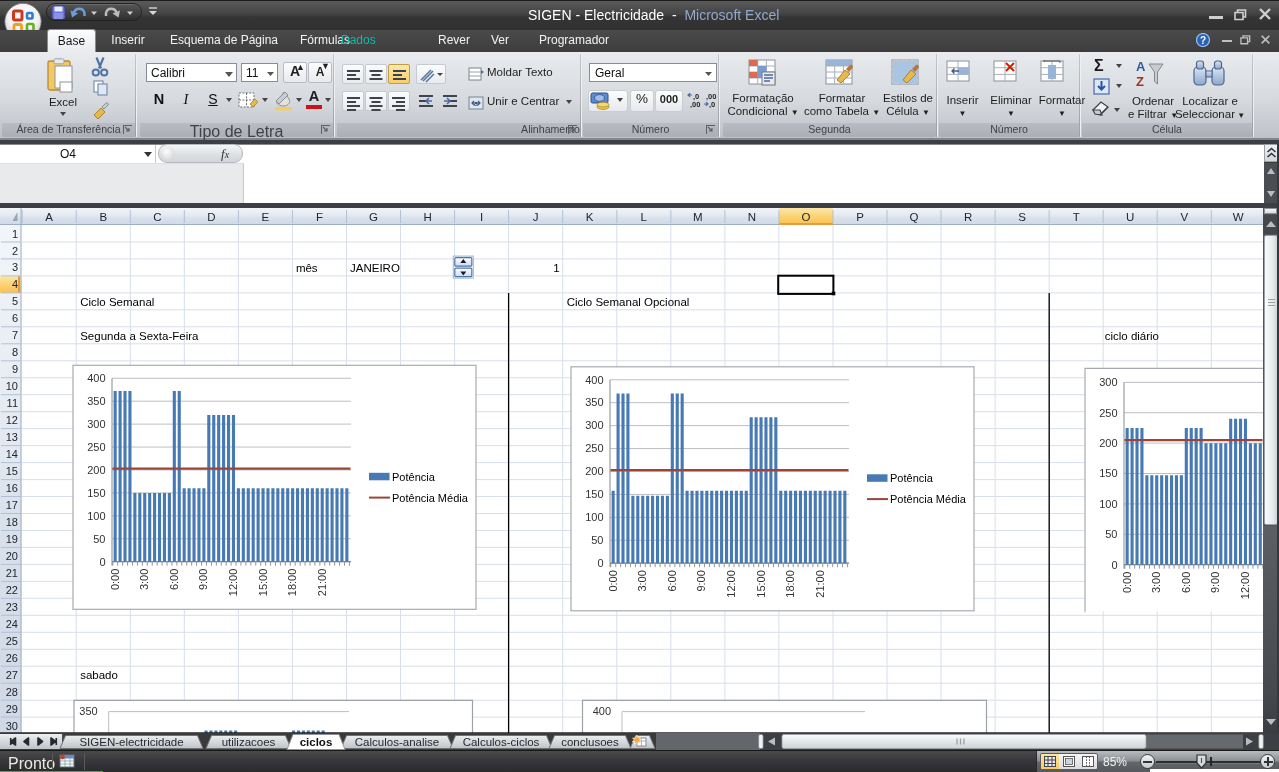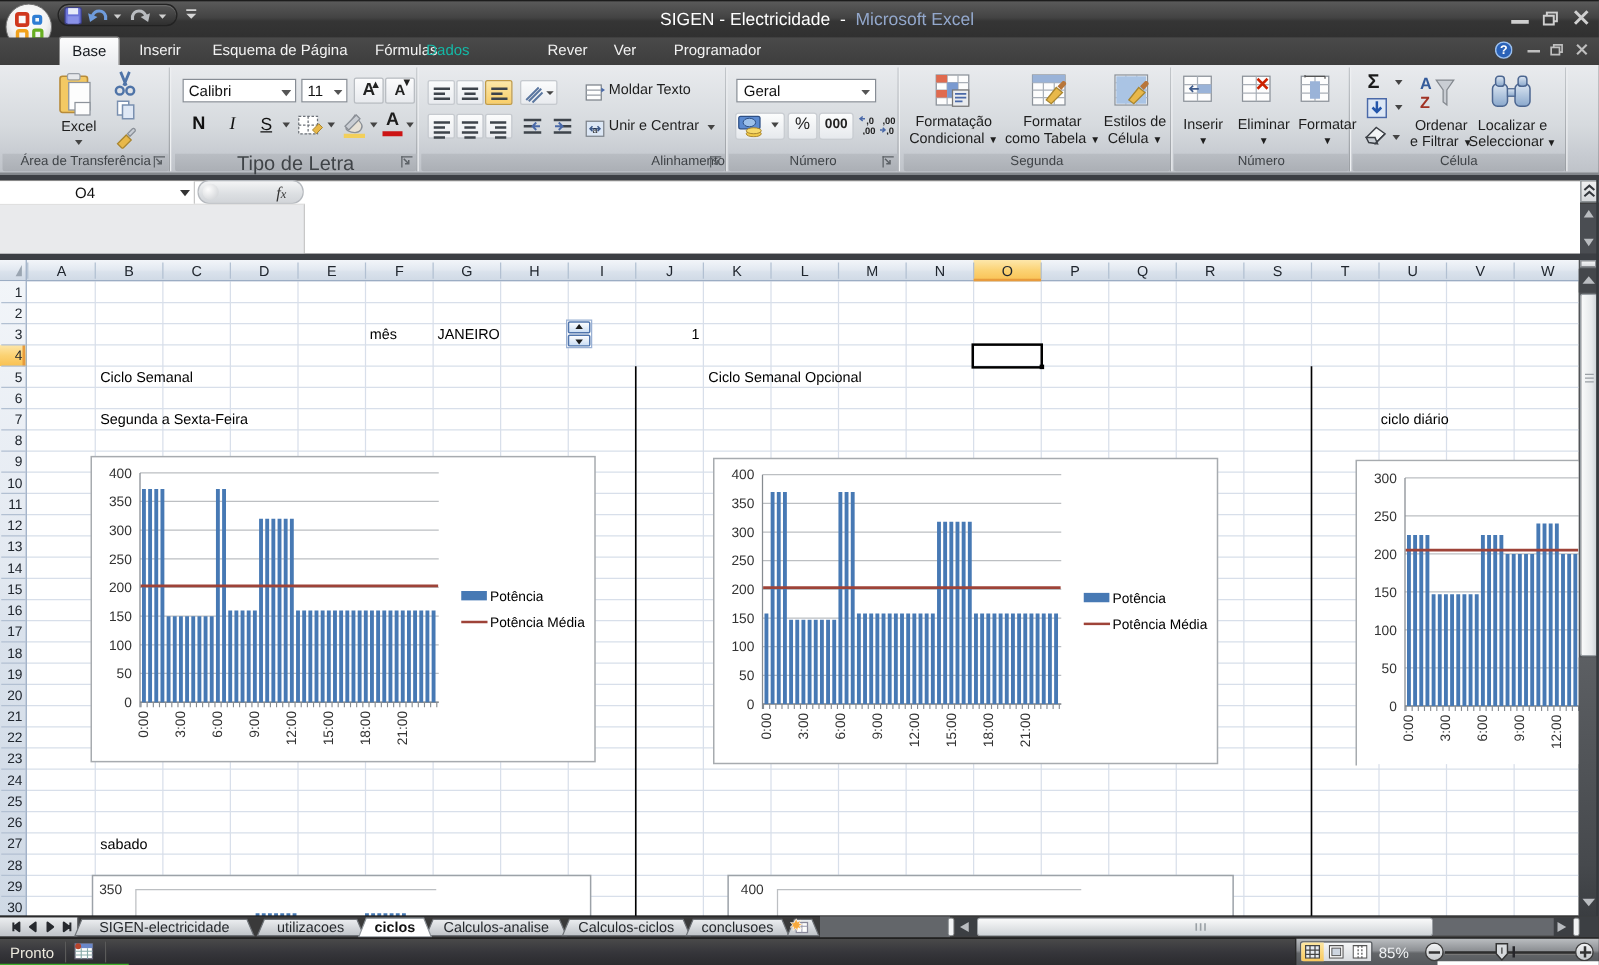--- a/index.html
+++ b/index.html
@@ -235,21 +235,21 @@
   </svg>
 <div class="abs" style="left:487px;top:66px;font-size:11.5px;color:#1e1e1e">Moldar Texto</div>
 <svg class="abs" style="left:468px;top:95px" width="17" height="16" viewBox="0 0 17 16">
  <rect x="1" y="2" width="14" height="12" fill="#dce7f5" stroke="#7d838b" stroke-width="1"></rect>
  <path d="M4 8h8M6 6l-2 2 2 2M10 6l2 2-2 2" stroke="#3e5a8a" stroke-width="1.2" fill="none"></path>
  <text x="8" y="11" font-size="7" fill="#222" text-anchor="middle">a</text>
   </svg>
 <div class="abs" style="left:487px;top:95px;font-size:11.5px;color:#1e1e1e">Unir e Centrar</div>
 <div class="abs" style="left:566px;top:100px;width:0;height:0;border-left:3.5px solid transparent;border-right:3.5px solid transparent;border-top:4px solid #444"></div>
 
-<div class="abs" style="left:589px;top:63px;width:112px;height:19px;background:#fff;border:1px solid #878d95;font-size:12px;color:#111;padding:2px 0 2px 5px">Geral
+<div class="abs" style="left:589px;top:63px;width:128px;height:19px;background:#fff;border:1px solid #878d95;font-size:12px;color:#111;padding:2px 0 2px 5px">Geral
   <svg width="7" height="5" viewBox="0 0 7 5" style="position:absolute;right:4px;top:8px">
       <path d="M0 0l3.5 4L7 0z" fill="#555"></path>
     </svg></div>
 <div class="abs" style="left:588px;top:90px;width:40px;height:22px;border:1px solid #c9cdd2;border-radius:3px;background:linear-gradient(#fcfdfd,#e6e9ed)"></div>
 <svg class="abs" style="left:590px;top:92px" width="22" height="18" viewBox="0 0 22 18">
  <rect x="1" y="1" width="17" height="10" rx="1.5" fill="#5b8ad0" stroke="#2d4f85" stroke-width="1"></rect>
  <ellipse cx="9.5" cy="6" rx="5" ry="3.4" fill="#9cc0ea" stroke="#2d4f85" stroke-width="0.8"></ellipse>
  <ellipse cx="13" cy="15" rx="6" ry="2.4" fill="#f0c948" stroke="#a8852f" stroke-width="0.8"></ellipse>
  <ellipse cx="13" cy="12.6" rx="6" ry="2.4" fill="#f6d96a" stroke="#a8852f" stroke-width="0.8"></ellipse>
 </svg>
@@ -623,21 +623,21 @@
     <rect x="782" y="1.5" width="464" height="14" fill="#66696e"></rect>
     <rect x="782" y="1.5" width="364" height="14" rx="2" fill="url(#sbbtn)" stroke="#9b9fa4" stroke-width="0.8"></rect>
     <path d="M957 5.5v6m3.5-6v6m3.5-6v6" stroke="#9aa0a5" stroke-width="1.3" fill="none"></path>
     <rect x="1243" y="1" width="15" height="15" fill="#3c3f43"></rect>
     <path d="M1246 4.5l7 4-7 4z" fill="#b9bcc0"></path>
     <rect x="1258.8" y="1.5" width="4.5" height="14" rx="1.5" fill="#f2f3f4" stroke="#7f8387" stroke-width="0.7"></rect>
     <rect x="1264" y="0" width="15" height="17" fill="#3c3f43"></rect>
   </svg>
 
 <div class="abs" style="left:0;top:750px;width:1279px;height:22px;background:linear-gradient(#4a4a4a,#35353a 55%,#2b2b2e);border-top:1px solid #191919">
- <div style="position:absolute;left:8px;top:4px;font-size:12px;color:#ece9dd">Pronto</div>
+ <div style="position:absolute;left:8px;top:4px;font-size:16px;color:#ece9dd">Pronto</div>
  <div style="position:absolute;left:52px;top:2px;width:1px;height:17px;background:#202020;border-right:1px solid #5a5a5a"></div>
  <svg style="position:absolute;left:59px;top:3px" width="16" height="14" viewBox="0 0 16 14">
   <rect x="1" y="1" width="14" height="12" fill="#fdfdfd" stroke="#667" stroke-width="1"></rect>
   <rect x="1" y="1" width="14" height="3.5" fill="#6a87c8"></rect>
   <path d="M1 7h14M1 10h14M6 4.5v8.5M11 4.5v8.5" stroke="#8aa" stroke-width="0.9"></path>
   <circle cx="3.5" cy="3" r="2.4" fill="#b8452c"></circle>
     </svg>
  <div style="position:absolute;left:84px;top:2px;width:1px;height:17px;background:#202020;border-right:1px solid #5a5a5a"></div>
  <div style="position:absolute;left:1036px;top:0px;width:243px;height:21px;background:linear-gradient(#babdc0,#8d9094 45%,#636669 55%,#55585c);border-left:1px solid #2a2a2a"></div>
  <div style="position:absolute;left:1040px;top:2px;width:58px;height:17px;background:linear-gradient(#f5f6f7,#d9dcdf);border:1px solid #595d61;border-radius:2px"></div>

